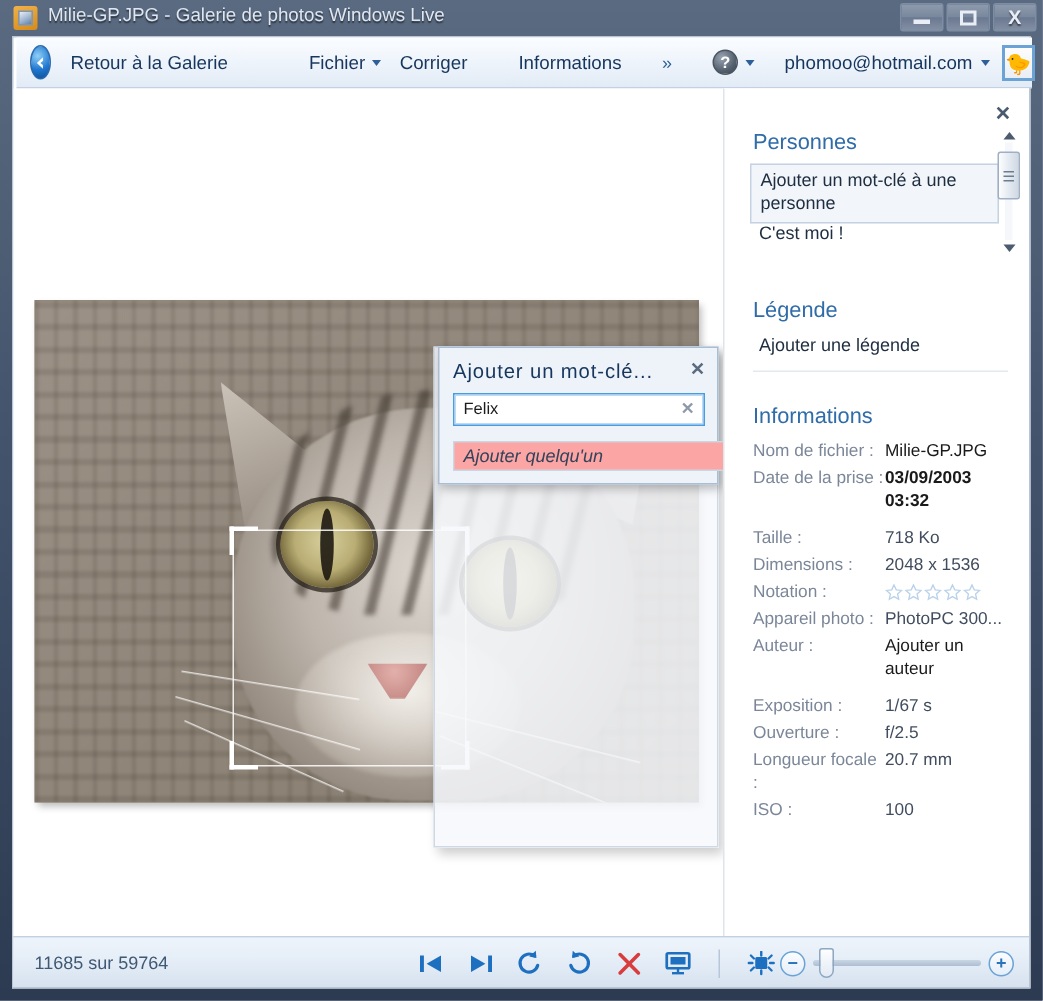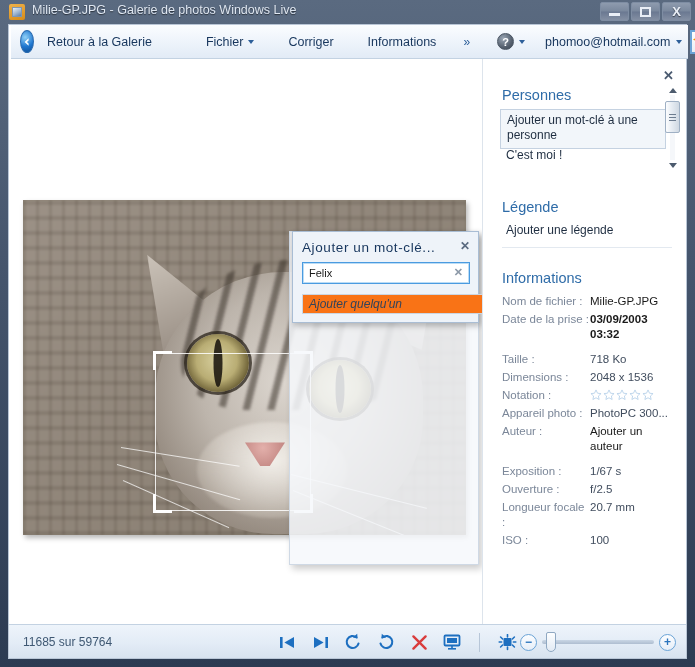--- a/index.html
+++ b/index.html
@@ -66,21 +66,21 @@
   .back-btn svg{display:block;}
   .tb-link{
     margin-left:9px;font-size:12.5px;color:#17365d;white-space:nowrap;
     padding:3px 4px;
   }
   .tb-item{
     font-size:12.5px;color:#17365d;white-space:nowrap;padding:4px 6px;
     display:flex;align-items:center;gap:5px;
   }
   .tb-item.m1{margin-left:44px;}
-  .tb-item.m2{margin-left:22px;}
+  .tb-item.m2{}
   .tb-item.m3{margin-left:22px;}
   .caret{
     width:0;height:0;border-left:3.5px solid transparent;border-right:3.5px solid transparent;
     border-top:4px solid #2d5f99;display:inline-block;
   }
   .chev{margin-left:16px;font-size:12px;color:#2d5f99;padding:4px 5px;}
   .help-btn{
     margin-left:22px;display:flex;align-items:center;gap:5px;
   }
   .help-circle{
@@ -211,21 +211,21 @@
     display:flex;align-items:center;
   }
   .popup-input .val{
     font-size:11px;color:#1b1b1b;margin-left:6px;
   }
   .popup-input .clr{
     position:absolute;right:6px;top:3px;font-size:11px;color:#8d99a8;font-weight:bold;
   }
   .popup-opt{
     position:absolute;left:9px;top:62px;width:191px;height:20px;
-    background:#f97316;border:1px solid #cbd6e3;box-sizing:border-box;
+    background:#fca5a5;border:1px solid #cbd6e3;box-sizing:border-box;
     display:flex;align-items:center;
   }
   .popup-opt span{
     font-size:12px;color:#33435a;font-style:italic;margin-left:6px;
   }
   
   .side{
     position:absolute;left:473px;top:0;width:204px;height:565px;
     background:#fff;border-left:1px solid #dde4ec;box-sizing:border-box;
   }

